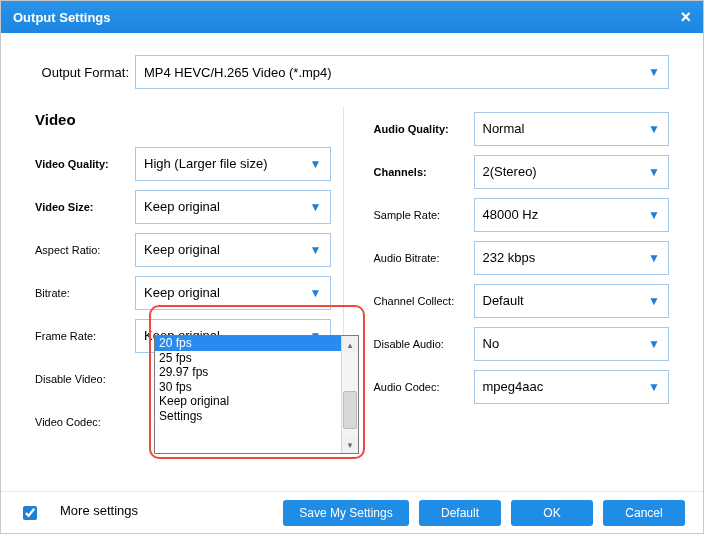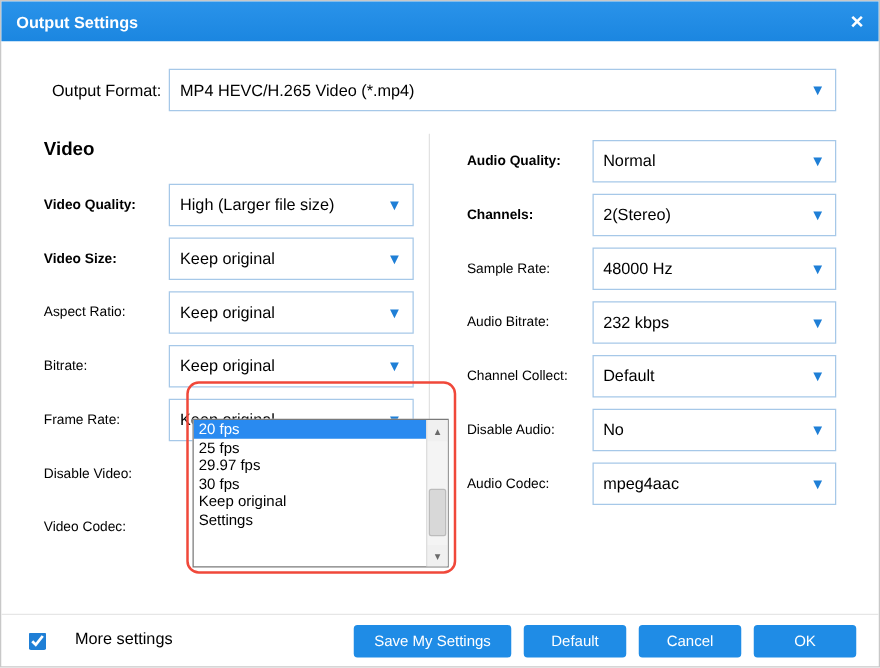--- a/index.html
+++ b/index.html
@@ -341,15 +341,15 @@
 </div>
 
 <div class="footer">
   <label class="chk">
     <input type="checkbox" checked="" style="">
     <span>More settings</span>
   </label>
   <div class="spacer"></div>
   <button class="btn wide">Save My Settings</button>
   <button class="btn">Default</button>
+  <button class="btn">OK</button>
   <button class="btn">Cancel</button>
-  <button class="btn">OK</button>
 </div>
 
 </body></html>

